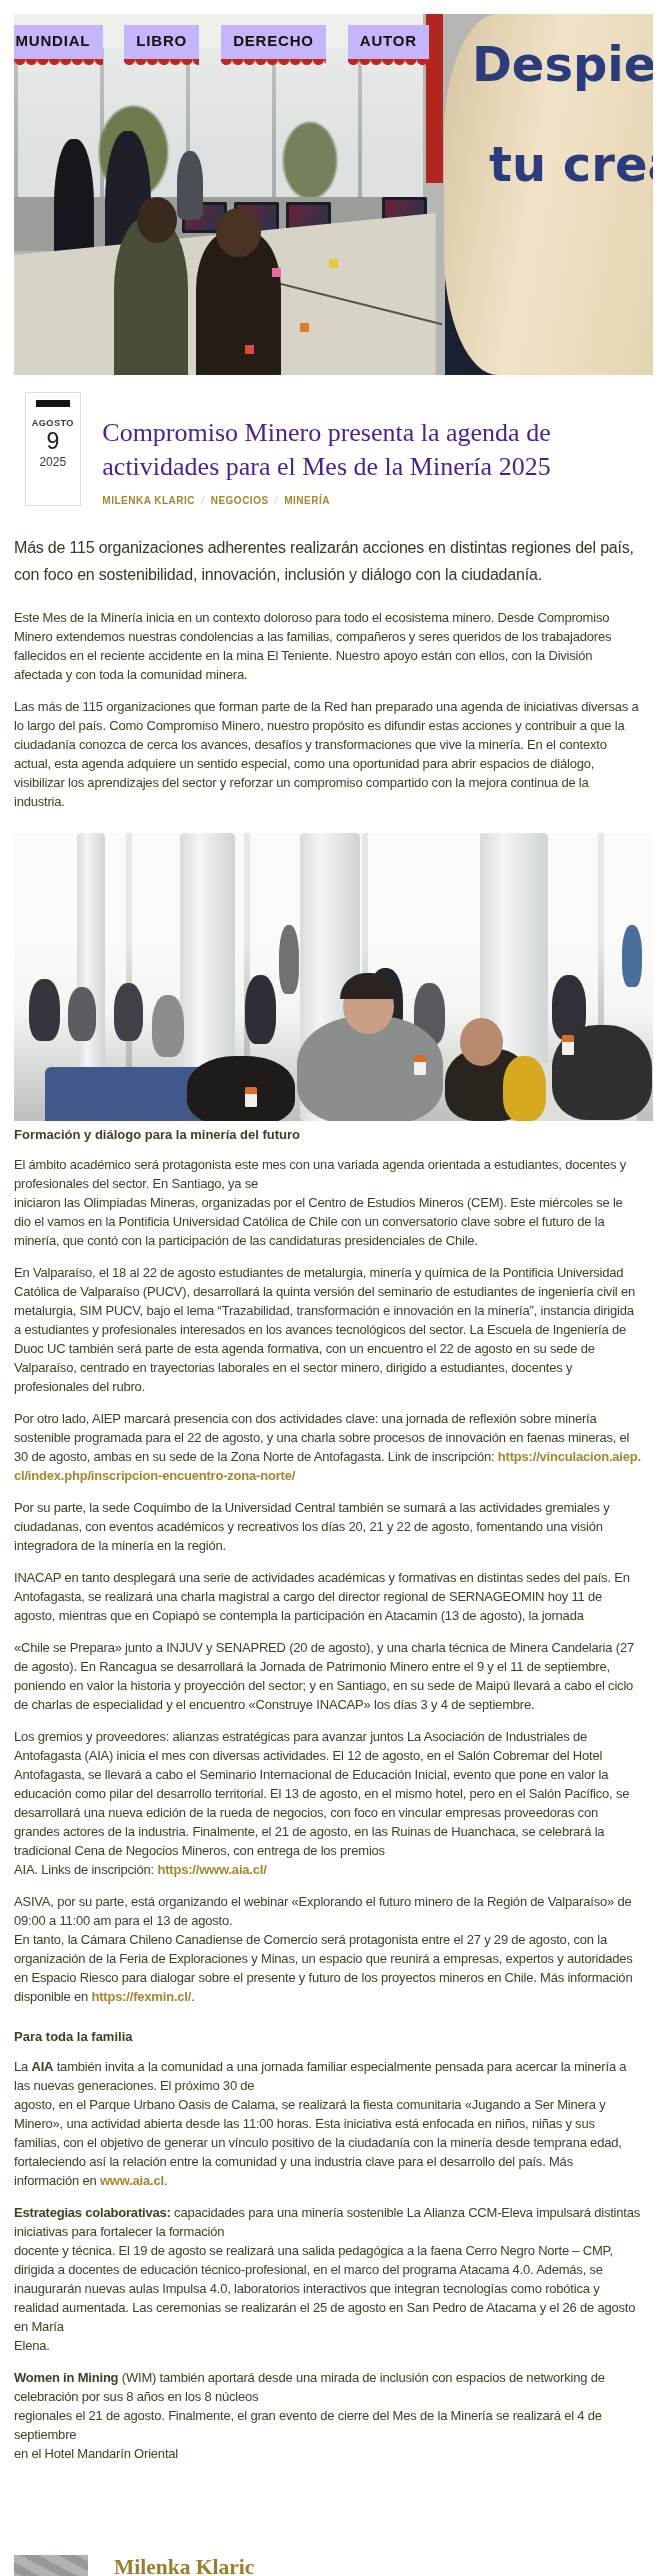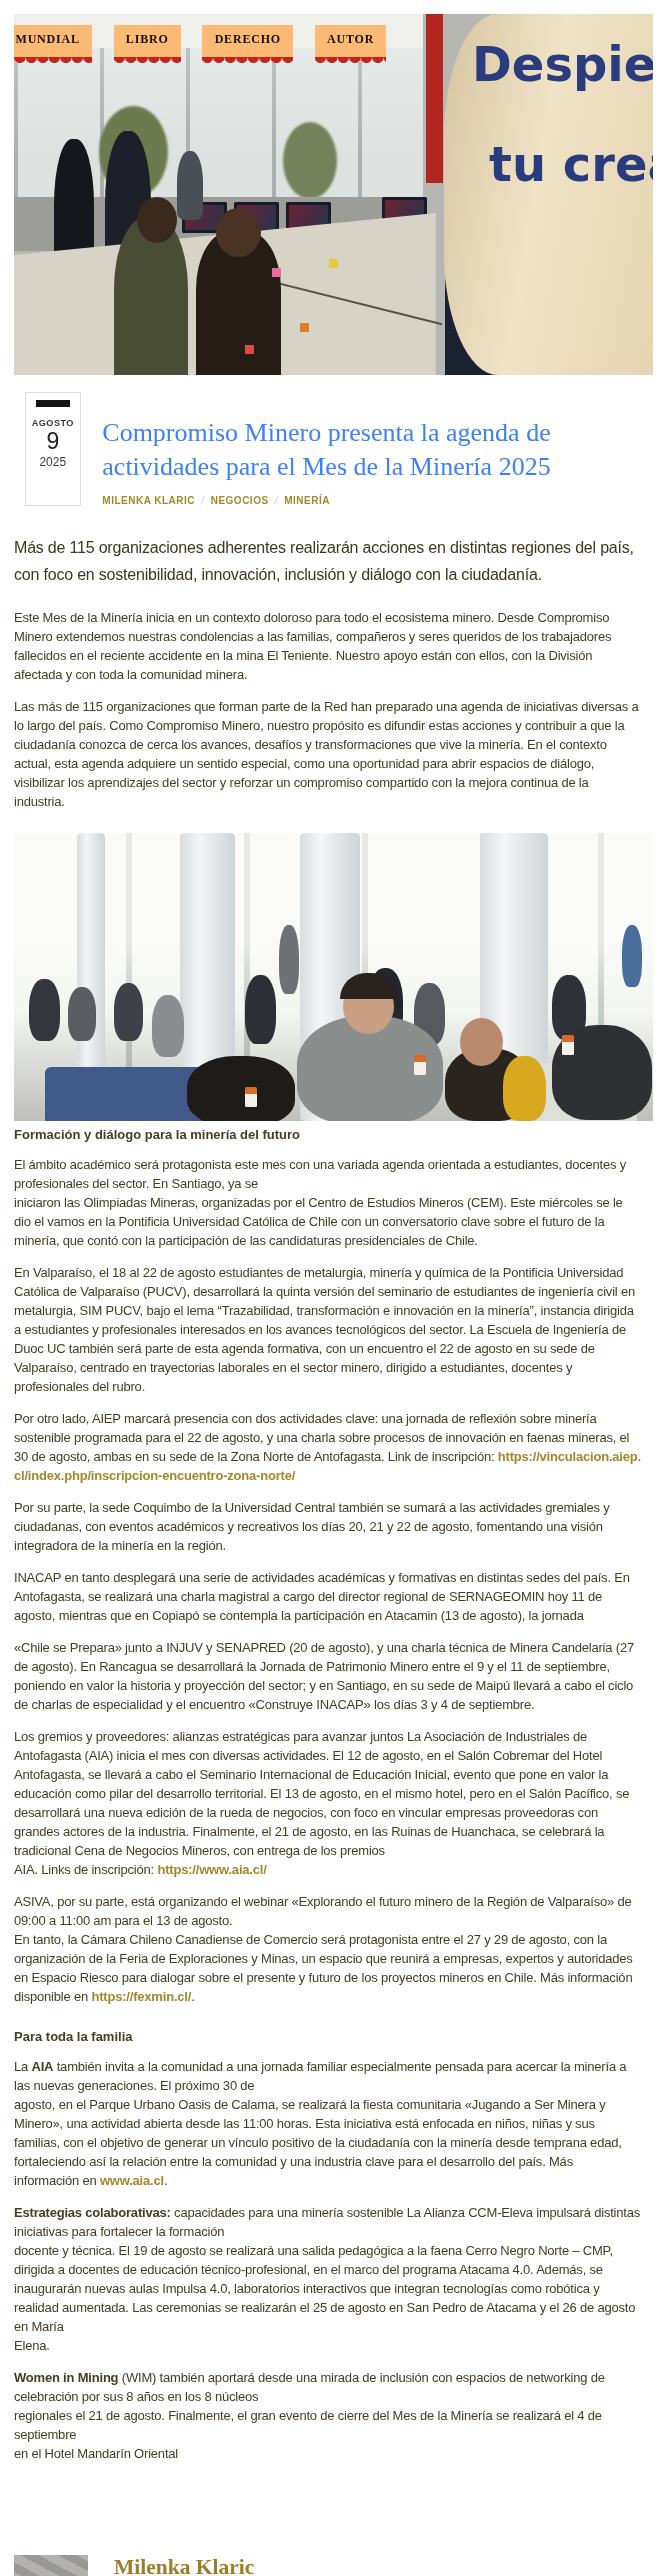--- a/index.html
+++ b/index.html
@@ -23,35 +23,35 @@
   .hero-table { position:absolute; bottom:0; left:0; width:66%; height:162px; background:#d7d3c7;
     clip-path:polygon(0 26%, 100% 0, 100% 100%, 0 100%); }
   .table-line { position:absolute; bottom:74px; left:231px; width:200px; height:2.3px; background:#54524c; transform:rotate(14deg); }
   .note { position:absolute; width:9.2px; height:8.5px; }
   .blob { position:absolute; border-radius:50%; }
   .hero-redstrip { position:absolute; top:0; left:412px; width:17px; height:169px; background:#b3251f; }
   .hero-pillar { position:absolute; top:0; right:0; width:209px; height:100%;
     background:linear-gradient(100deg,#d6c5a2,#f0e3c6 45%,#e4d4b2); border-radius:54px 0 0 54px / 123px 0 0 123px; overflow:hidden; }
   .wall-word { position:absolute; color:#2b3c7e; font-family:"DejaVu Sans", sans-serif; font-weight:bold; white-space:nowrap; }
   .banner-row { position:absolute; top:10.8px; left:-10.8px; display:flex; gap:21.5px; }
-  .banner { position:relative; background:#fdba74; color:#141008; font-family:Liberation Serif, serif;
-    font-weight:bold; font-size:12px; letter-spacing:0.8px; padding:7px 12.3px 10.8px 12.3px; }
+  .banner { position:relative; background:#c4b5fd; color:#141008; font-family:Liberation Sans, sans-serif;
+    font-weight:bold; font-size:15px; letter-spacing:0.8px; padding:7px 12.3px 10.8px 12.3px; }
   .banner::after { content:""; position:absolute; left:0; right:0; bottom:-7px; height:7.7px;
     background-image:radial-gradient(circle at 5.4px 0, #c3241c 5.4px, rgba(0,0,0,0) 6.2px);
     background-size:11.5px 7.7px; background-repeat:repeat-x; }
 
   
   .header { display:flex; margin-top:17px;align-items:flex-end; }
   .date-card { margin-left:10.8px; width:56px; height:114px; border:0.8px solid #ddd; background:#fff; text-align:center; flex:none; }
   .date-bar { width:34px; height:7px; background:#141414; margin:7px auto 10.8px auto; }
   .date-month { font-size:9.2px; font-weight:bold; letter-spacing:0.4px; color:#3a3a3a; }
   .date-day { font-size:23px; color:#222; line-height:26px; }
   .date-year { font-size:12px; color:#3a3a3a; margin-top:1.5px; }
   .header-text { margin-left:21.5px; padding-top:1.5px; }
-  .title { font-family:"Liberation Serif", serif; font-size:26px; line-height:34px; font-weight:normal; color:#3b82f6; max-width:508px; }
+  .title { font-family:"Liberation Serif", serif; font-size:26px; line-height:34px; font-weight:normal; color:#4c1d95; max-width:508px; }
   .byline { margin-top:10.8px; font-size:10px; font-weight:bold; letter-spacing:0.5px; color:#a5862d; }
   .byline .sep { color:#cfcfcf; font-weight:normal; font-style:italic; padding:0 6.2px; }
   .byline a { color:#a5862d; text-decoration:none; }
 
   
   .lead { margin-top:28px; font-size:16px; line-height:27px; color:#3b3722; letter-spacing:-0.2px; max-width:627px; }
   .article p { font-size:13px; line-height:19px; letter-spacing:-0.2px; color:#433e24; margin-top:13px; max-width:627px; }
   .article p:first-of-type { margin-top:20px; }
   a.glink { color:#a5862d; font-weight:bold; text-decoration:none; word-break:break-all; }
   .caption { font-size:13px; font-weight:bold; color:#433e24; margin-top:6.2px; }

